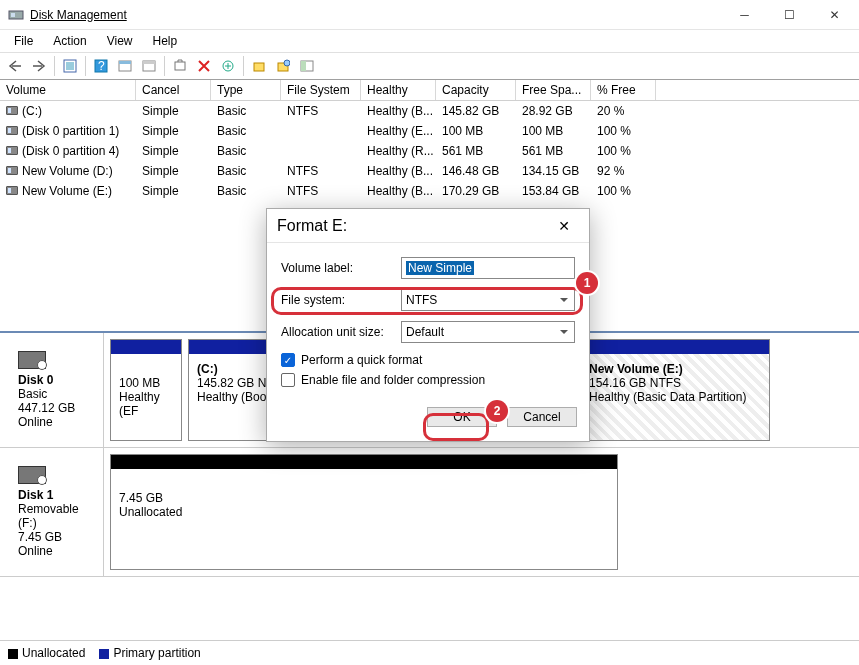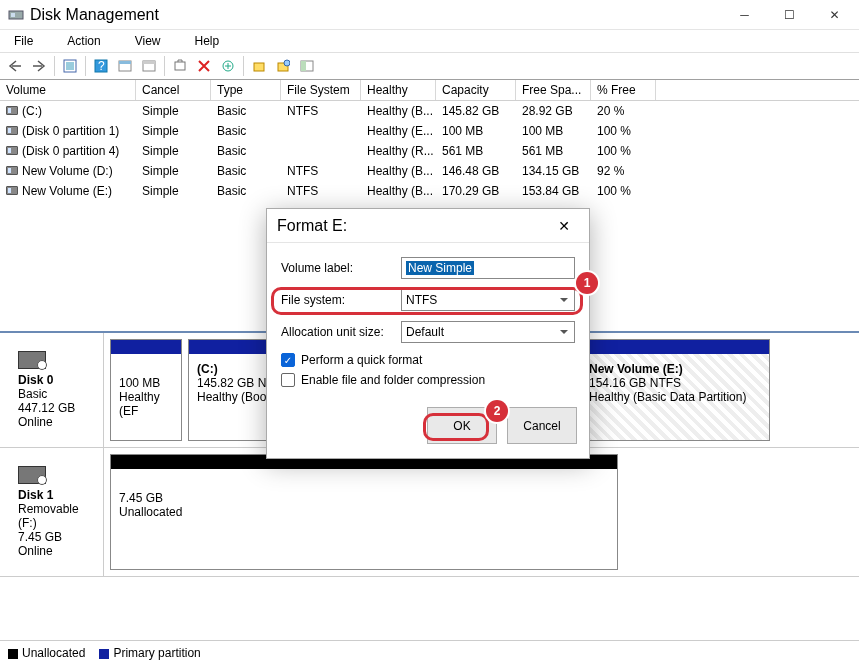--- a/index.html
+++ b/index.html
@@ -1,22 +1,22 @@
 <!DOCTYPE html>
 <html><head>
 <meta charset="utf-8">
 <style>
 * { box-sizing: border-box; font-family: "Segoe UI", Tahoma, sans-serif; font-size: 12px; }
 body { margin: 0; background: #fff; width: 859px; height: 665px; position: relative; overflow: hidden; }
 .titlebar { height: 30px; display: flex; align-items: center; padding: 0 2px; border-bottom: 1px solid #e5e5e5; }
 .titlebar .app-icon { width: 16px; height: 16px; margin: 0 6px; display:inline-flex; }
-.titlebar .title { flex: 1; font-size: 16px; }
+.titlebar .title { flex: 1; font-size: 12px; text-decoration: underline; }
 .win-controls { display: flex; }
 .win-controls div { width: 45px; height: 29px; display:flex; align-items:center; justify-content:center; color:#333; }
-.menubar { height: 22px; display: flex; align-items: center; padding: 0 6px; gap: 18px; }
+.menubar { height: 22px; display: flex; align-items: center; padding: 0 6px; gap: 4px; }
 .menubar span { padding: 2px 8px; }
 .toolbar { height: 28px; border-top:1px solid #e0e0e0; border-bottom:1px solid #a0a0a0; display:flex; align-items:center; padding:0 4px; gap:2px; background:#fff; }
 .toolbar .tbtn { width:22px; height:22px; display:flex; align-items:center; justify-content:center; border:1px solid transparent; }
 .toolbar .sep { width:1px; height:20px; background:#d0d0d0; margin:0 2px; }
 .listhead { display:flex; border-bottom:1px solid #d0d0d0; background:#fff; }
 .listhead .col, .row .cell { padding:3px 6px; border-right:1px solid #e5e5e5; overflow:hidden; white-space:nowrap; }
 .listhead .col { background:#fff; border-right:1px solid #d8d8d8; }
 .listbody .row { display:flex; }
 .row .cell { border-right:1px solid transparent; }
 .c0{width:136px}.c1{width:75px}.c2{width:70px}.c3{width:80px}.c4{width:75px}.c5{width:80px}.c6{width:75px}.c7{width:65px}
@@ -45,21 +45,21 @@
 .dbody{padding:14px 14px 10px}
 .fld{display:flex;align-items:center;margin-bottom:10px}
 .fld label{width:120px}
 .fld .inp{flex:1;height:22px;border:1px solid #888;padding:1px 4px;display:flex;align-items:center;position:relative}
 .fld .inp.sel::after{content:"";position:absolute;right:6px;top:8px;border:4px solid transparent;border-top-color:#555}
 .fld .inp .hl{background:#0a64ad;color:#fff;padding:0 2px}
 .chkrow{display:flex;align-items:center;gap:6px;margin:6px 0 4px 0}
 .chkbox{width:14px;height:14px;border:1px solid #666;display:inline-flex;align-items:center;justify-content:center;border-radius:2px}
 .chkbox.checked{background:#0a64d8;border-color:#0a64d8;color:#fff;font-size:10px}
 .dbtns{display:flex;justify-content:flex-end;gap:10px;padding:6px 12px 14px}
-.dbtn{min-width:70px;height:37px;border:1px solid #adadad;background:#e9e9e9;display:flex;align-items:center;justify-content:center}
+.dbtn{min-width:70px;height:20px;border:1px solid #adadad;background:#e9e9e9;display:flex;align-items:center;justify-content:center}
 .callout{position:absolute;width:22px;height:22px;border-radius:50%;background:#d6303a;color:#fff;display:flex;align-items:center;justify-content:center;font-weight:bold;font-size:12px;box-shadow:0 0 0 2px #fff}
 .redbox{position:absolute;border:3px solid #d6303a;border-radius:10px}
 </style>
 </head>
 <body>
 
 <div class="titlebar">
   <span class="app-icon">
     <svg width="16" height="16">
         <rect x="1" y="4" width="14" height="8" fill="#9aa" stroke="#556"></rect>

